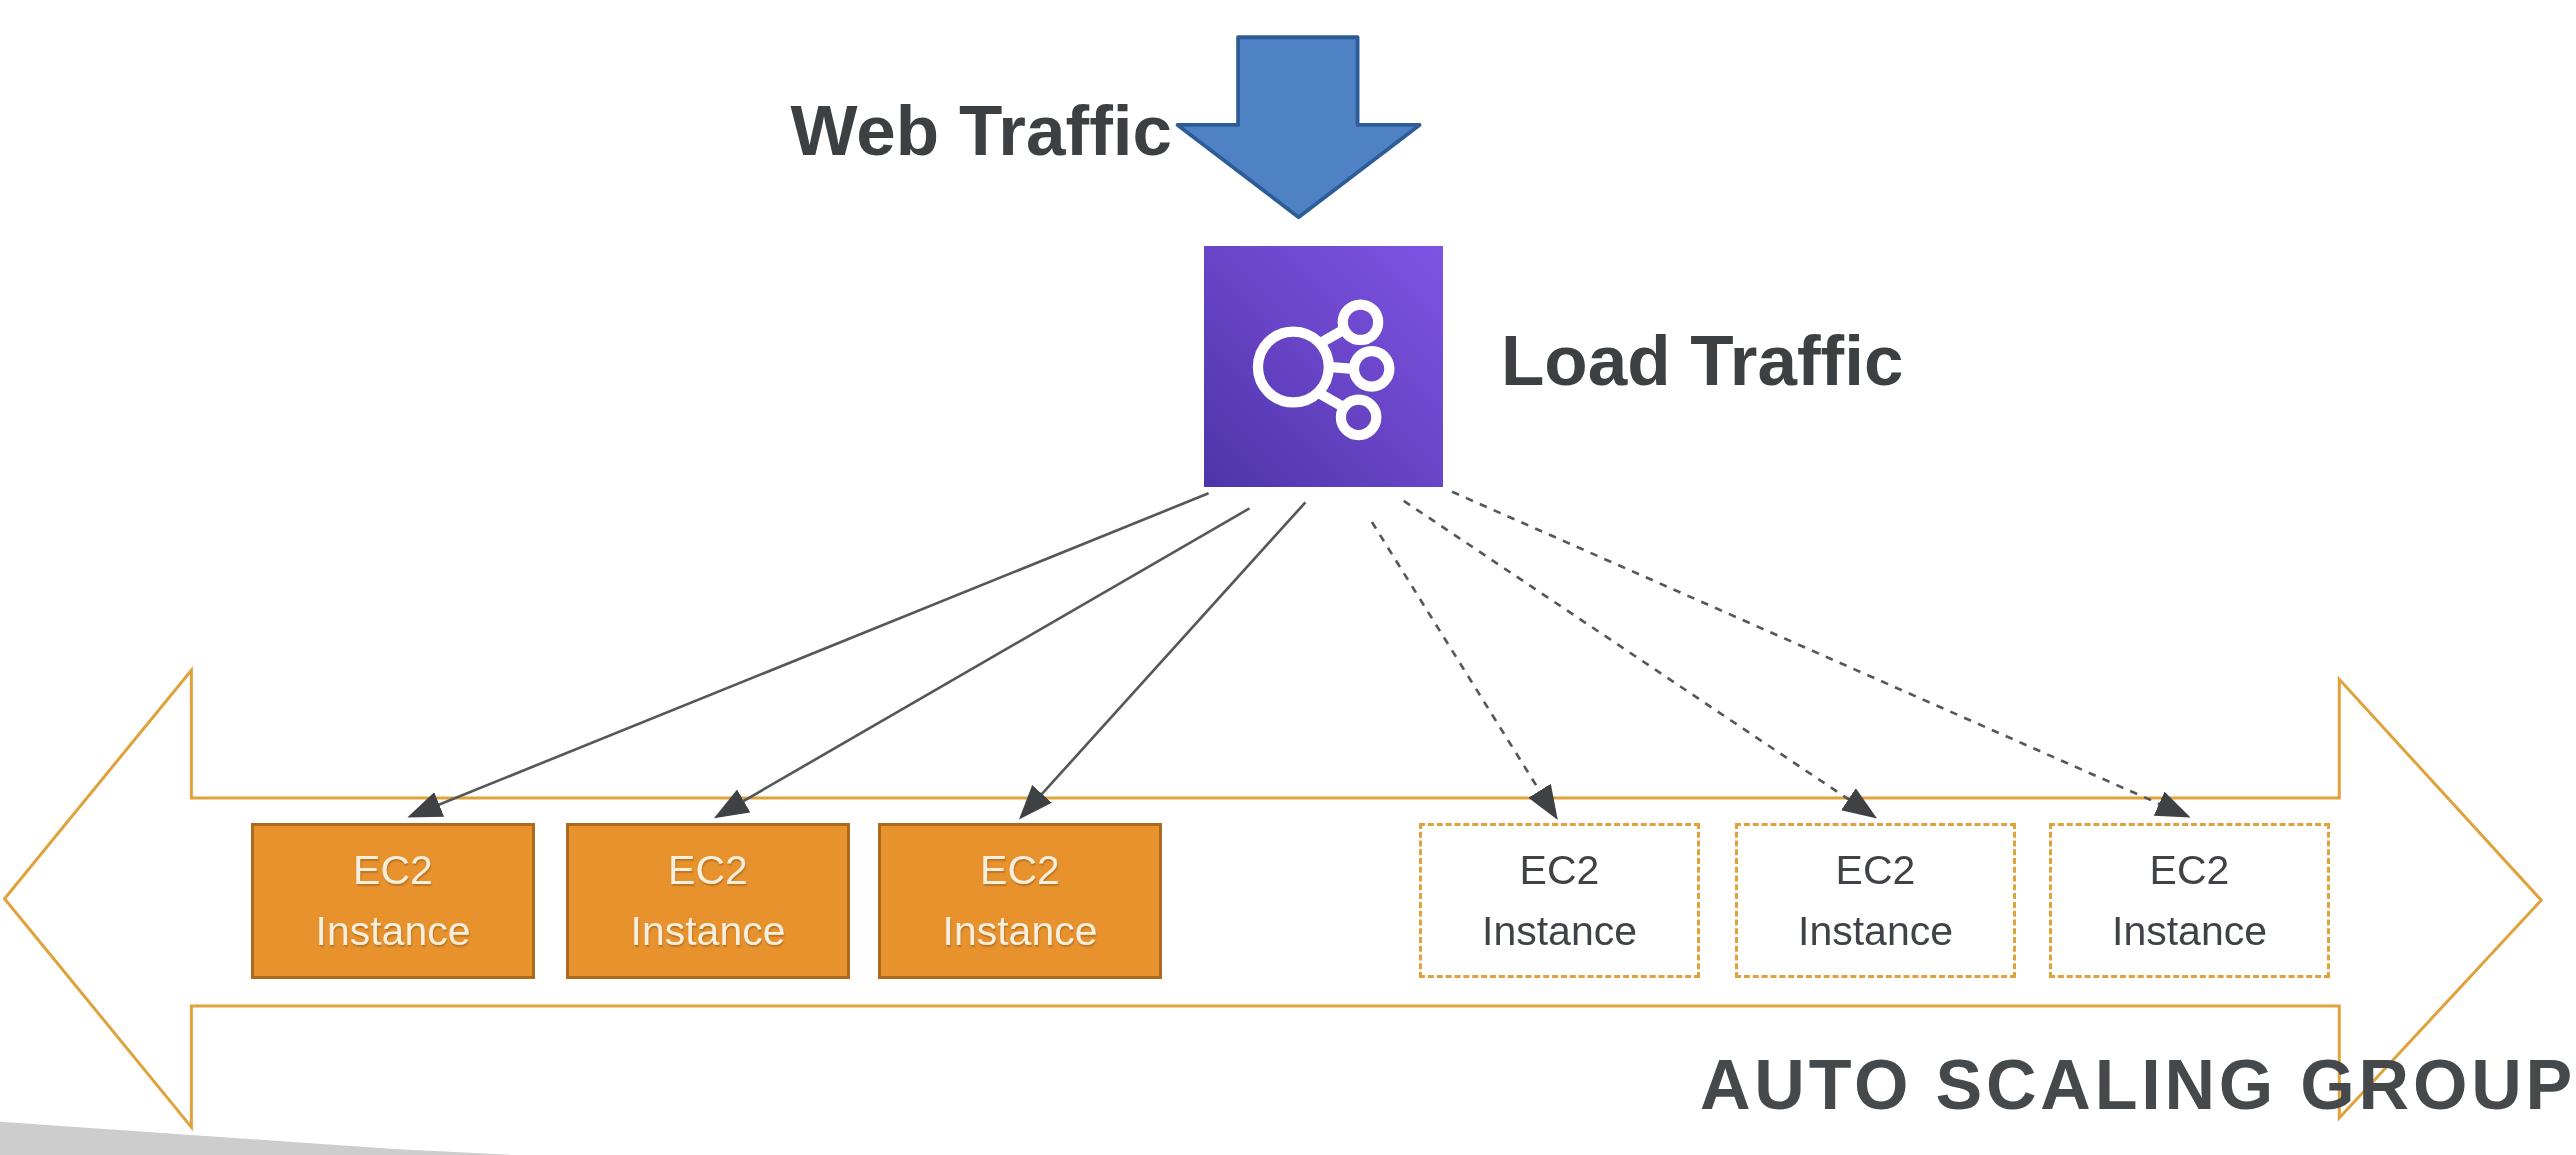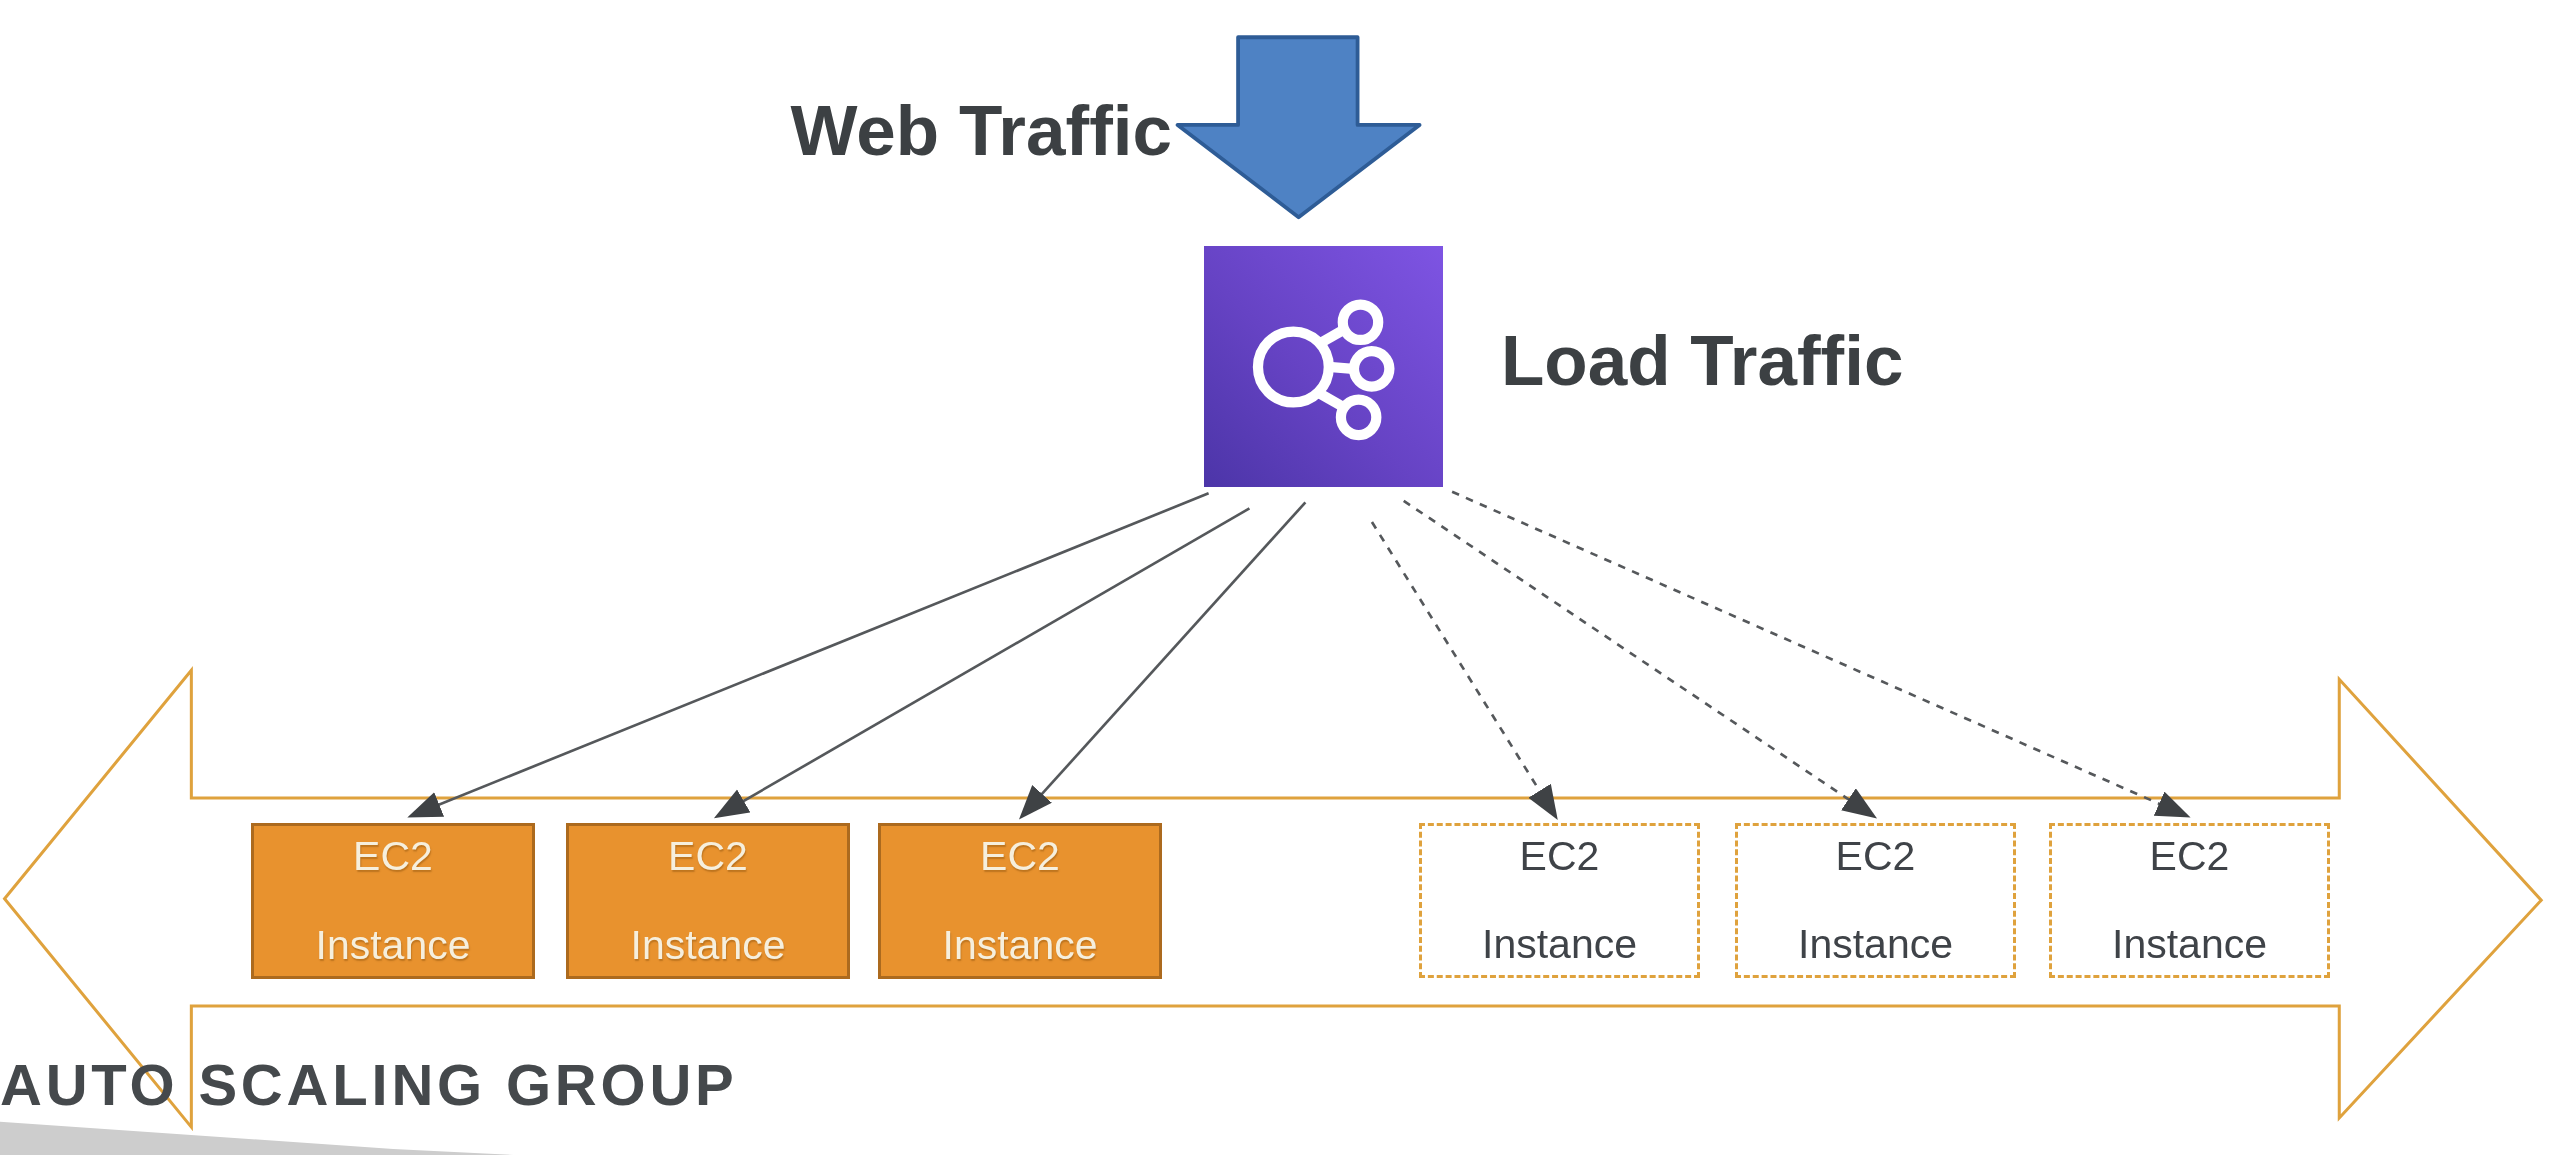--- a/index.html
+++ b/index.html
@@ -17,24 +17,24 @@
     position:relative;width:2576px;height:1156px;overflow:hidden;
     background:#ffffff;
     font-family:"Liberation Sans","DejaVu Sans",sans-serif;
   }
   .layer{position:absolute;left:0;top:0;width:2576px;height:1156px;}
   .label{
     position:absolute;color:var(--text-dark);font-weight:bold;white-space:nowrap;
   }
   .label.web{left:718px;top:88px;width:454px;font-size:71px;line-height:85px;text-align:right;}
   .label.lb{left:1501px;top:318px;font-size:71px;line-height:85px;}
-  .label.asg{left:0;top:1041px;width:2576px;text-align:left;font-size:58px;line-height:88px;letter-spacing:3.8px;color:#45494C;}
+  .label.asg{left:0;top:1041px;width:2576px;text-align:right;font-size:70px;line-height:88px;letter-spacing:3.8px;color:#45494C;}
   .ec2-box{
     position:absolute;top:823px;width:284px;height:156px;box-sizing:border-box;
-    display:flex;flex-direction:column;align-items:center;justify-content:space-between;
+    display:flex;flex-direction:column;align-items:center;justify-content:center;
     font-size:41px;line-height:61px;text-align:center;
   }
   .ec2-box.solid{
     background:var(--box-orange);
     border:3.8px solid var(--box-orange-border);
     color:var(--cream-text);
     text-shadow:0.8px 1.5px 1.5px rgba(110,60,0,.35);
   }
   .ec2-box.dashed{
     width:281px;height:155px;

